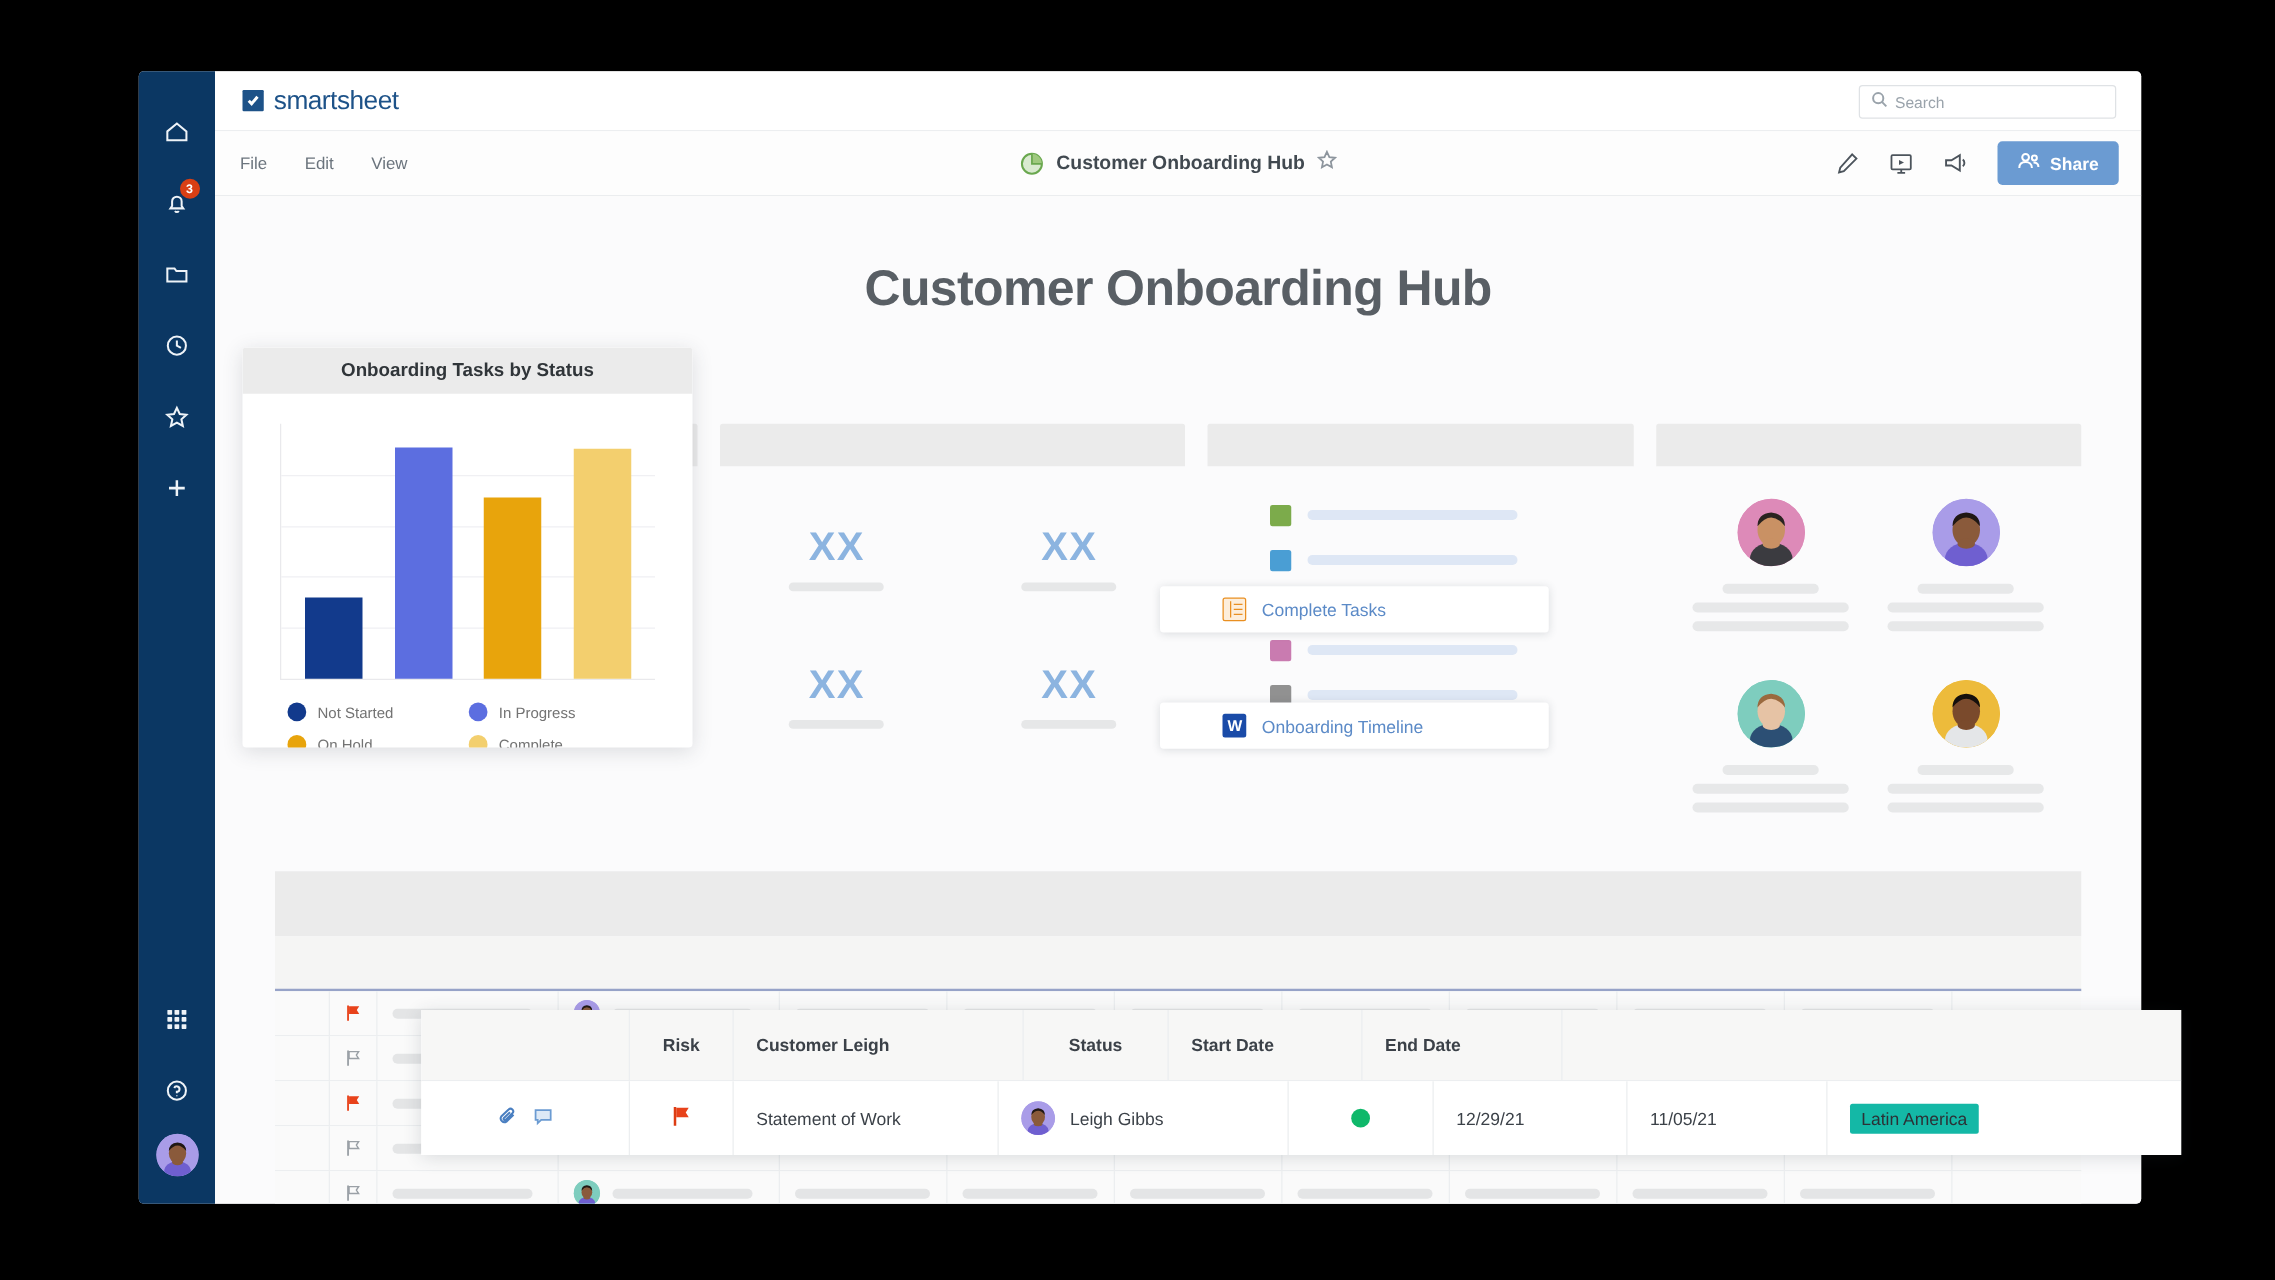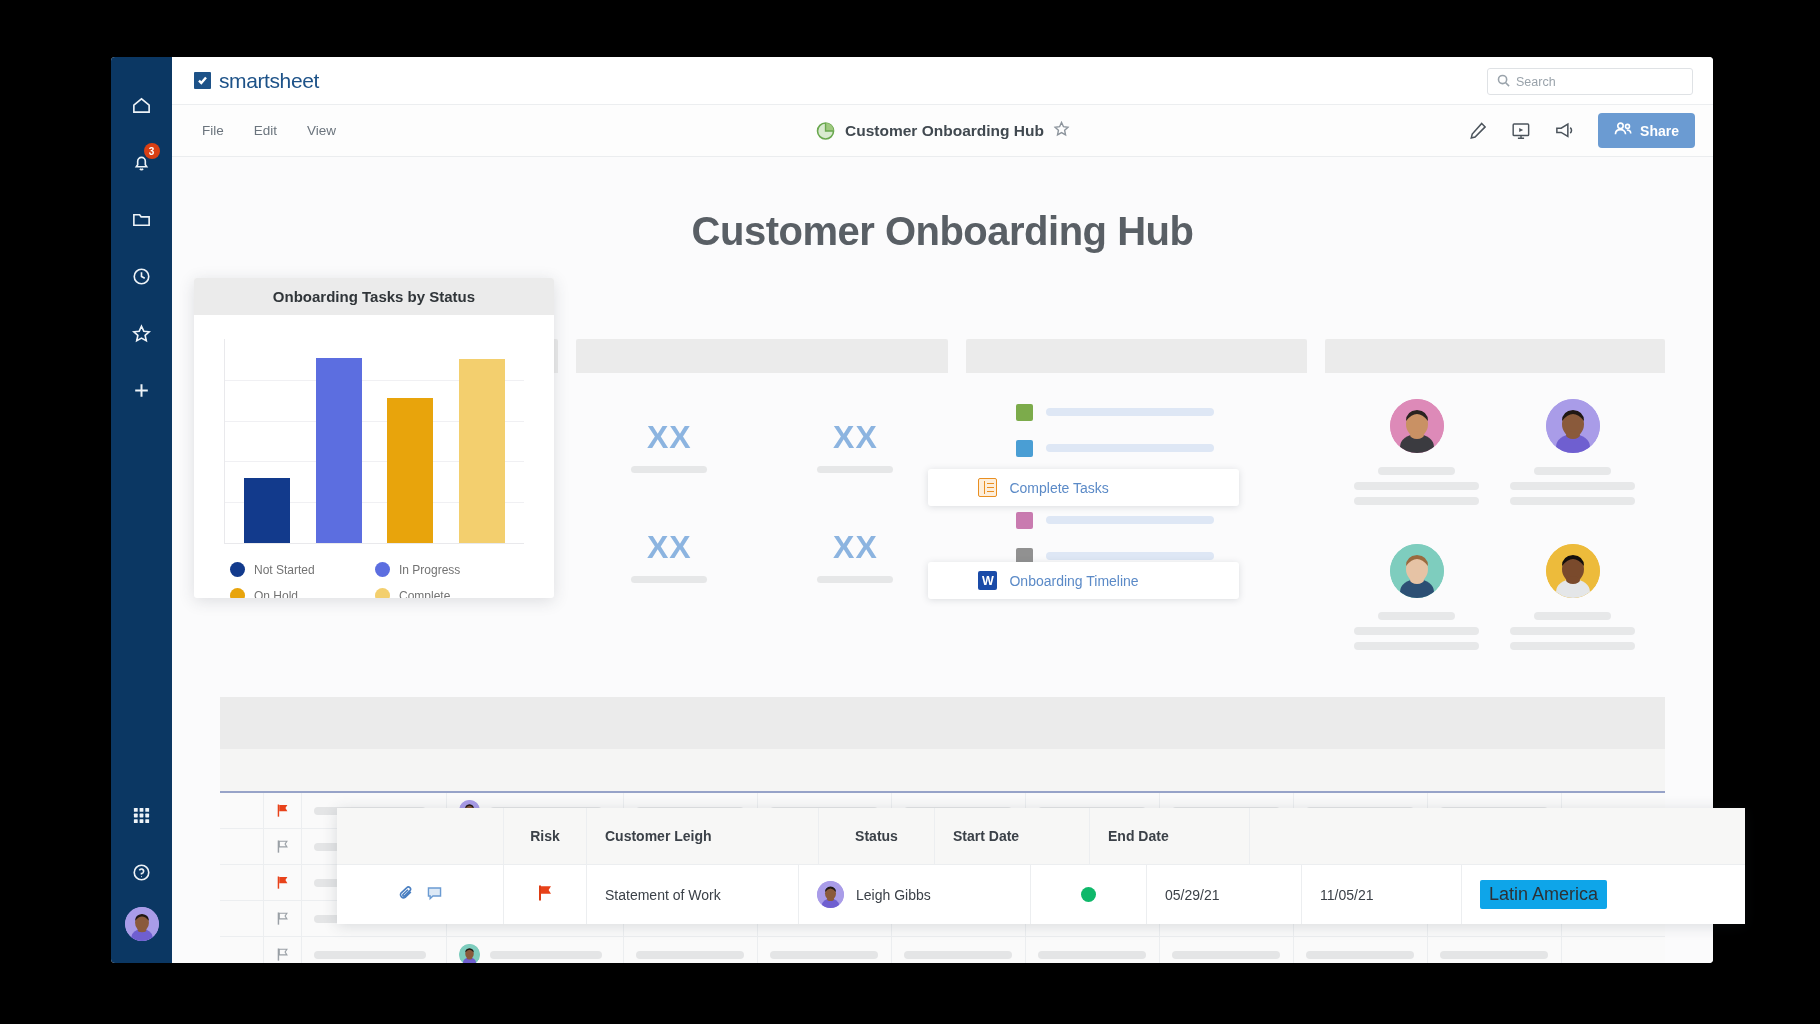--- a/index.html
+++ b/index.html
@@ -78,21 +78,21 @@
     font-family: "Liberation Sans", sans-serif;
   }
   .searchbox input::placeholder { color: #9aa3ab; }
 
   
   .menubar {
     position: absolute; left: 61px; top: 48px; right: 0; height: 52px;
     background: #fdfdfd; border-bottom: 1px solid #ebedef;
     display: flex; align-items: center;
   }
-  .menu-items { display: flex; gap: 30px; margin-left: 30px; text-align: center; }
+  .menu-items { display: flex; gap: 30px; margin-left: 20px; text-align: center; }
   .menu-item { font-size: 13.5px; color: #6b747d; cursor: pointer; }
   .doc-title-wrap {
     position: absolute; left: 50%; transform: translateX(-50%);
     display: flex; align-items: center; gap: 10px;
   }
   .doc-title { font-size: 15.5px; font-weight: bold; color: #414950; }
   .pie-icon { width: 20px; height: 20px; }
   .star-icon svg { stroke: #8d959d; fill: none; stroke-width: 1.6; }
   .tb-actions {
     position: absolute; right: 18px; display: flex; align-items: center; gap: 23px;
@@ -270,22 +270,22 @@
   .col-icons { width: 167px; justify-content: center; gap: 11px; }
   .col-risk  { width: 83px; justify-content: center; }
   .col-mile  { width: 212px; }
   .col-owner { width: 232px; gap: 12px; }
   .col-status{ width: 116px; justify-content: center; }
   .col-start { width: 155px; }
   .col-end   { width: 160px; }
   .col-region{ width: 283px; border-right: none; }
   .status-dot { width: 15px; height: 15px; border-radius: 50%; background: #0fb86a; }
   .region-pill {
-    background: #0ea5e9; color: #2c3136;
-    font-size: 18px; padding: 4px 9px; border-radius: 2px;
+    background: #14b8a6; color: #2c3136;
+    font-size: 14px; padding: 4px 9px; border-radius: 2px;
   }
   .att-icon svg { stroke: #4a7fc1; fill: none; stroke-width: 1.7; }
   .cmt-icon svg { stroke: #6b9bd2; fill: #dde9f6; stroke-width: 1.5; }
 </style>
 </head>
 <body>
 
 <div id="root">
 
   <div class="app-window">
@@ -830,21 +830,21 @@
               <ellipse cx="27" cy="48" rx="17" ry="13" fill="#6f5fd0"></ellipse>
               <ellipse cx="27" cy="25" rx="11" ry="13" fill="#8a5a3b"></ellipse>
               <path d="M16 22 Q27 8 38 22 Q38 12 27 11 Q16 12 16 22 Z" fill="#201814"></path>
               <ellipse cx="27" cy="36" rx="7" ry="4" fill="#8a5a3b"></ellipse>
             </svg></span>
         <span>Leigh Gibbs</span>
       </div>
       <div class="td col-status">
         <span class="status-dot"></span>
       </div>
-      <div class="td col-start">05/29/21</div>
+      <div class="td col-start">12/29/21</div>
       <div class="td col-end">11/05/21</div>
       <div class="td col-region">
         <span class="region-pill">Latin America</span>
       </div>
     </div>
   </div>
 
 </div>
 
 </body></html>

